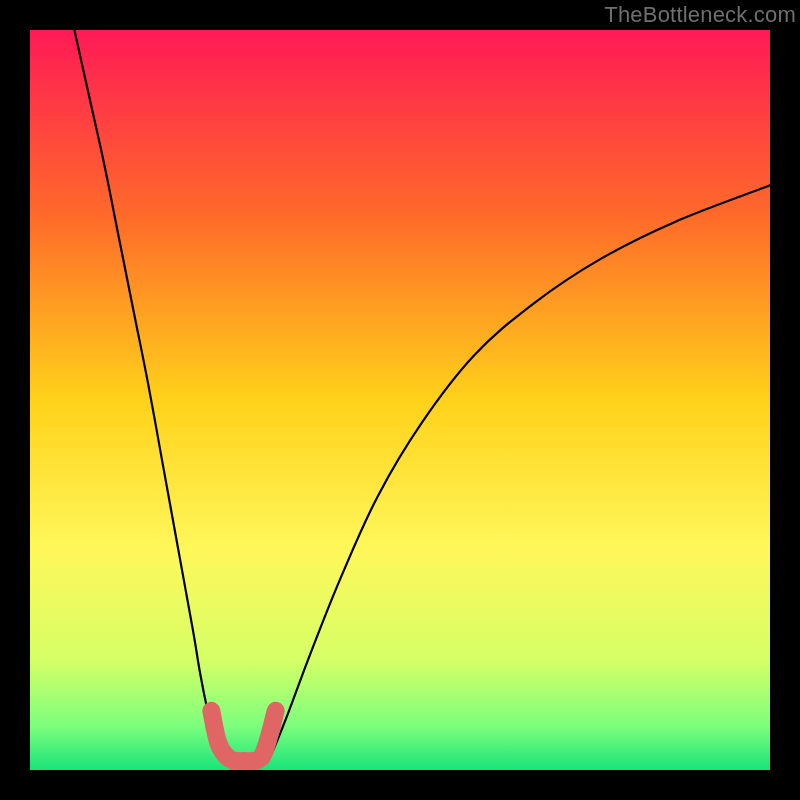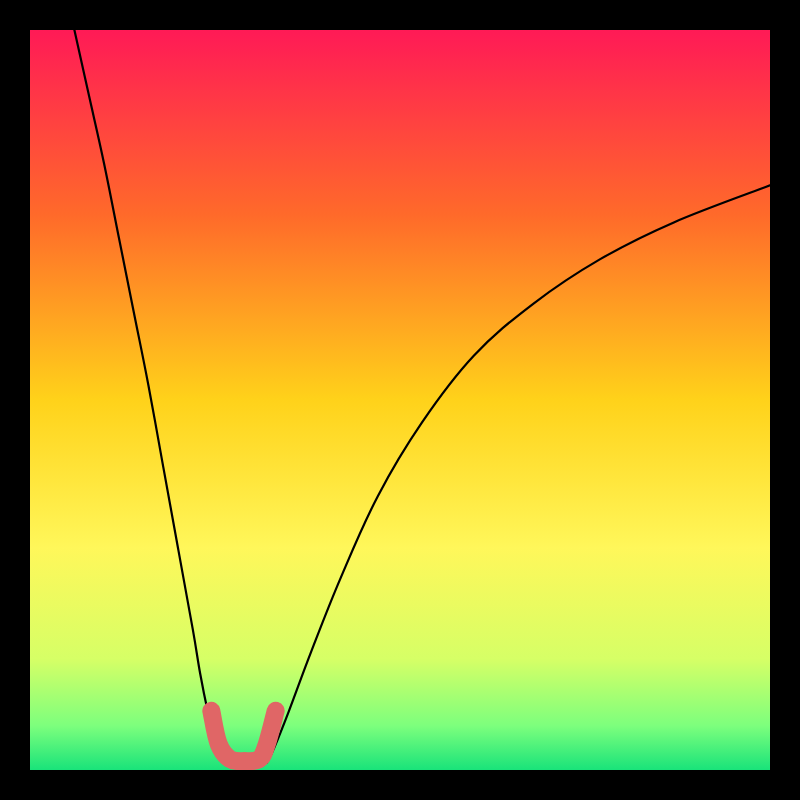--- a/index.html
+++ b/index.html
@@ -53,13 +53,14 @@
             <stop offset="94%" stop-color="#7dff7d"></stop>
             <stop offset="100%" stop-color="#19e37a"></stop>
           </linearGradient>
       </defs>
       <rect id="bg-rect" x="0" y="0" width="740" height="740" fill="url(#bg-grad)"></rect>
       <path id="curve-left" fill="none" stroke-width="2.2" stroke-linecap="round" stroke-linejoin="round" d="M 44.4 0 C 47.064 11.988000000000003, 53.872 42.62400000000002, 59.2 66.60000000000002 C 64.528 90.57600000000002, 68.672 107.89200000000004, 74 133.20000000000005 C 79.328 158.50800000000004, 83.472 180.56000000000006, 88.8 207.20000000000005 C 94.128 233.84000000000003, 98.272 254.56, 103.60000000000001 281.2 C 108.92800000000001 307.84, 113.072 327.228, 118.4 355.2 C 123.72800000000001 383.17199999999997, 127.87199999999999 407.29600000000005, 133.2 436.6 C 138.528 465.904, 142.672 488.696, 148 518 C 153.328 547.304, 158.804 576.756, 162.8 599.4 C 166.79600000000002 622.044, 167.53600000000003 629.1479999999999, 170.20000000000002 643.8 C 172.864 658.452, 174.936 668.8119999999999, 177.6 680.8 C 180.26399999999998 692.788, 182.33599999999998 702.408, 185 710.4 C 187.66400000000002 718.3919999999999, 189.736 721.2040000000001, 192.4 725.2 C 195.06400000000002 729.196, 198.46800000000002 731.268, 199.8 732.6" stroke="#000000"></path>
       <path id="curve-right" fill="none" stroke-width="2.2" stroke-linecap="round" stroke-linejoin="round" d="M 236.8 732.6 C 238.132 729.936, 240.204 727.124, 244.20000000000002 717.8 C 248.19600000000003 708.4759999999999, 252.34 698.116, 259 680.8 C 265.65999999999997 663.4839999999999, 271.876 645.576, 281.2 621.6 C 290.524 597.624, 298.812 575.572, 310.8 547.6 C 322.788 519.628, 333.14799999999997 494.17199999999997, 347.79999999999995 466.2 C 362.45199999999994 438.228, 374.884 417.50800000000004, 392.20000000000005 392.20000000000005 C 409.5160000000001 366.89200000000005, 424.02 346.912, 444 325.59999999999997 C 463.98 304.28799999999995, 480.55600000000004 291.116, 503.20000000000005 273.8 C 525.844 256.48400000000004, 544.4920000000001 244.05200000000005, 569.8000000000001 229.40000000000003 C 595.1080000000001 214.74800000000002, 613.164 205.72, 643.8 192.39999999999998 C 674.4359999999999 179.07999999999996, 722.684 162.05999999999997, 740 155.39999999999998" stroke="#000000"></path>
       <path id="highlight" fill="none" stroke-width="18" stroke-linecap="round" stroke-linejoin="round" d="M 181.29999999999998 680.8 C 182.63199999999998 686.794, 185.37 705.442, 188.70000000000002 714.1 C 192.03000000000003 722.758, 195.138 725.8364, 199.8 728.9 C 204.46200000000002 731.9635999999999, 209.272 731.12, 214.6 731.12 C 219.928 731.12, 225.404 731.9635999999999, 229.4 728.9 C 233.39600000000002 725.8364, 233.86960000000002 722.758, 236.8 714.1 C 239.7304 705.442, 244.0816 686.794, 245.68 680.8" stroke="#e06666"></path>
     </svg>
   </div>
+  <div class="watermark">TheBottleneck.com</div>
 </div>
 
 </body></html>

